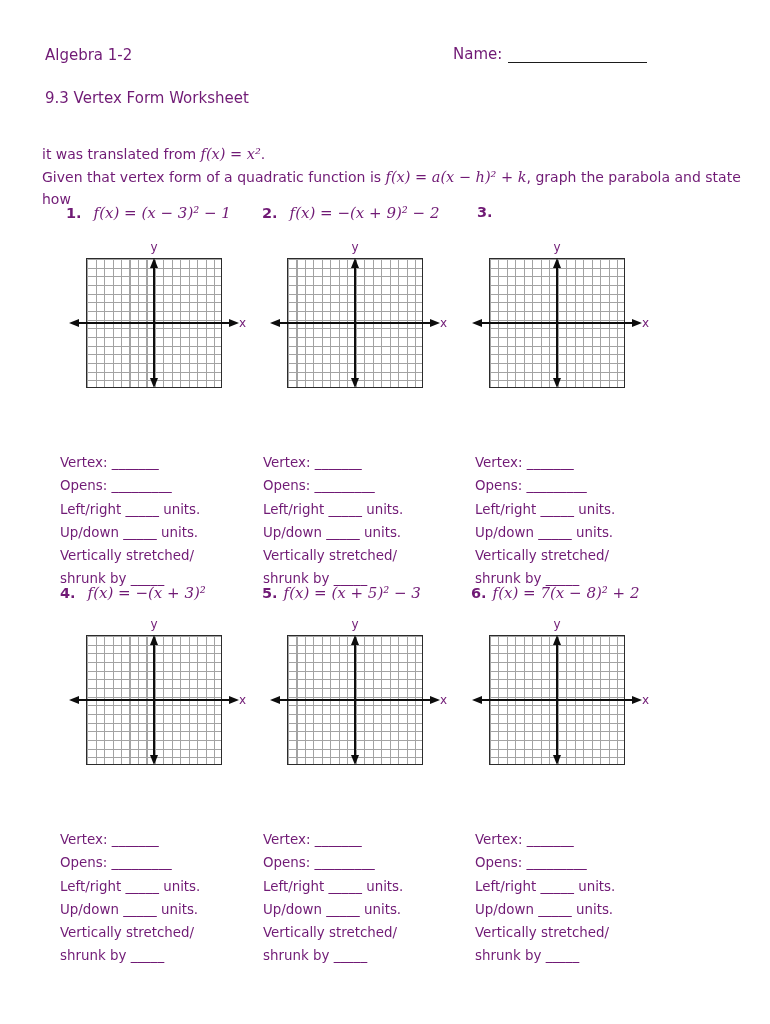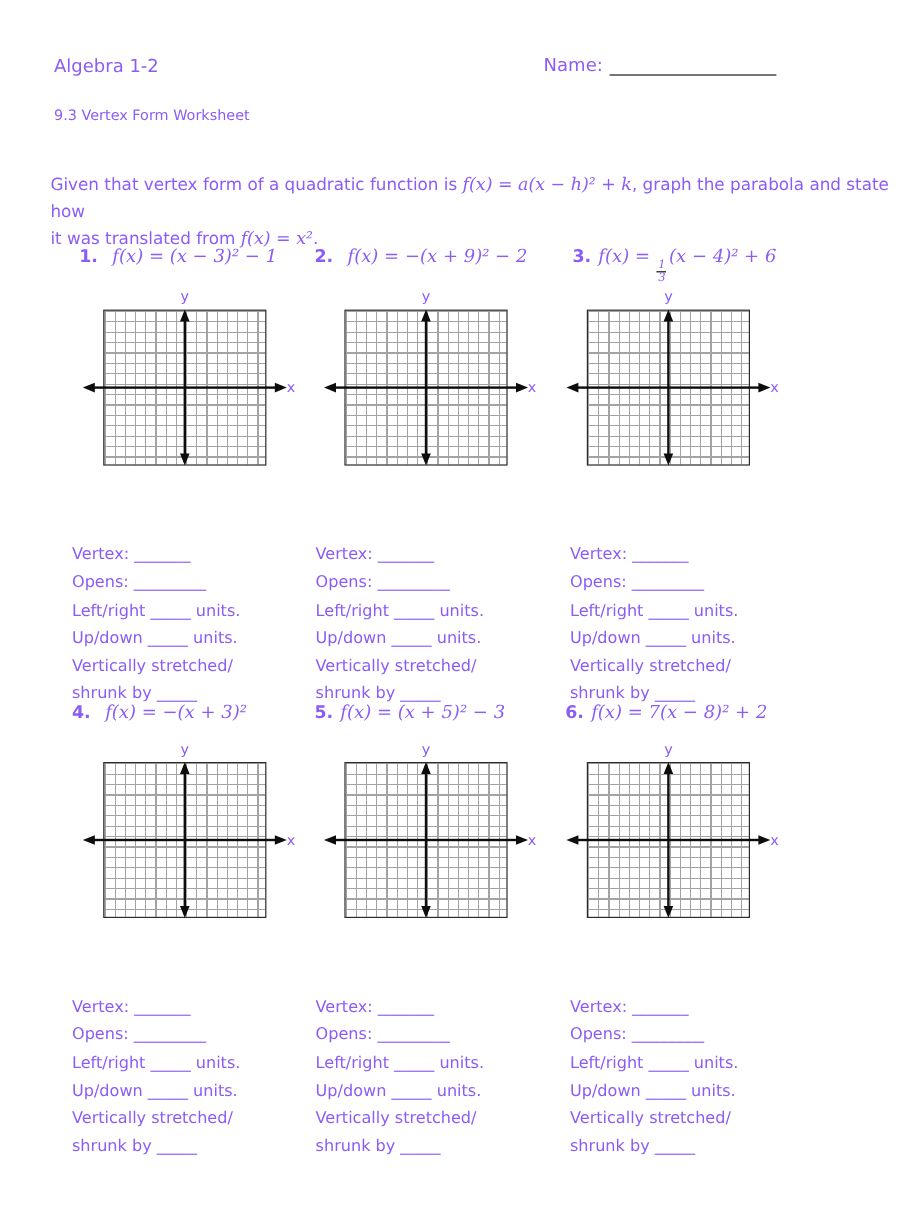--- a/index.html
+++ b/index.html
@@ -1,25 +1,25 @@
 <!DOCTYPE html>
 <html><head>
 <meta charset="utf-8">
 <style>
   html,body{margin:0;padding:0;background:#ffffff;}
   .sheet{
     position:relative;width:770px;height:1024px;background:#ffffff;
-    color:#8b5cf6;font-family:"DejaVu Sans",sans-serif;overflow:hidden;text-decoration:underline;
+    color:#701a75;font-family:"DejaVu Sans",sans-serif;overflow:hidden;text-decoration:underline;
   }
   .abs{position:absolute;}
   .hw{font-family:"DejaVu Sans",sans-serif;}
   .math{font-family:"DejaVu Serif",serif;font-style:italic;}
 
   .header-course{left:45px;top:46px;font-size:15px;}
-  .header-title{left:45px;top:89px;font-size:12px;}
+  .header-title{left:45px;top:89px;font-size:15px;}
   .field{font-size:15px;display:flex;align-items:flex-end;}
   .name-field{left:453px;top:45px;}
   .period-field{left:453px;top:86px;}
   .uline{display:inline-block;height:16px;border-bottom:1.7px solid #1b1b1b;}
   .uline.name-w{width:139px;margin-left:6px;}
   .uline.period-w{width:135px;margin-left:2px;}
 
   .instructions{left:42px;top:143px;width:700px;font-size:14px;line-height:22.5px;}
   .instructions .math{font-size:14.5px;}
 
@@ -64,41 +64,37 @@
 
   <div class="abs hw header-course">Algebra 1-2</div>
   <div class="abs hw field name-field">
     <span>Name:</span>
     <span class="uline name-w"></span>
   </div>
   <div class="abs hw header-title">9.3 Vertex Form Worksheet</div>
 
   <div class="abs hw instructions">
     <div>
-      <span>Given that vertex form of a quadratic function is </span><span class="math">f(x) = a(x − h)² + k</span><span>, graph the parabola and state how</span>
+      <span>it was translated from </span><span class="math">f(x) = x²</span><span>.</span>
     </div>
     <div>
-      <span>it was translated from </span><span class="math">f(x) = x²</span><span>.</span>
+      <span>Given that vertex form of a quadratic function is </span><span class="math">f(x) = a(x − h)² + k</span><span>, graph the parabola and state how</span>
     </div>
   </div>
 
   <div class="abs prob gap-wide" style="left:66px;top:204px;">
     <span class="num">1.</span>
     <span class="eq math">f(x) = (x − 3)² − 1</span>
   </div>
   <div class="abs prob gap-wide" style="left:262px;top:204px;">
     <span class="num">2.</span>
     <span class="eq math">f(x) = −(x + 9)² − 2</span>
   </div>
   <div class="abs prob gap-narrow" style="left:477px;top:204px;">
     <span class="num">3.</span>
-    <span class="eq math"><span>f(x) = </span><span class="frac">
-          <span class="fnum">1</span>
-          <span class="fden">3</span>
-        </span><span>(x − 4)² + 6</span></span>
   </div>
 
   <div class="graph" style="left:86px;top:258px;">
     <span class="ylab">y</span>
     <div class="gridbox"></div>
     <div class="yaxis"></div>
     <div class="xaxis"></div>
     <i class="arrow aw"></i>
     <i class="arrow ae"></i>
     <i class="arrow an"></i>

